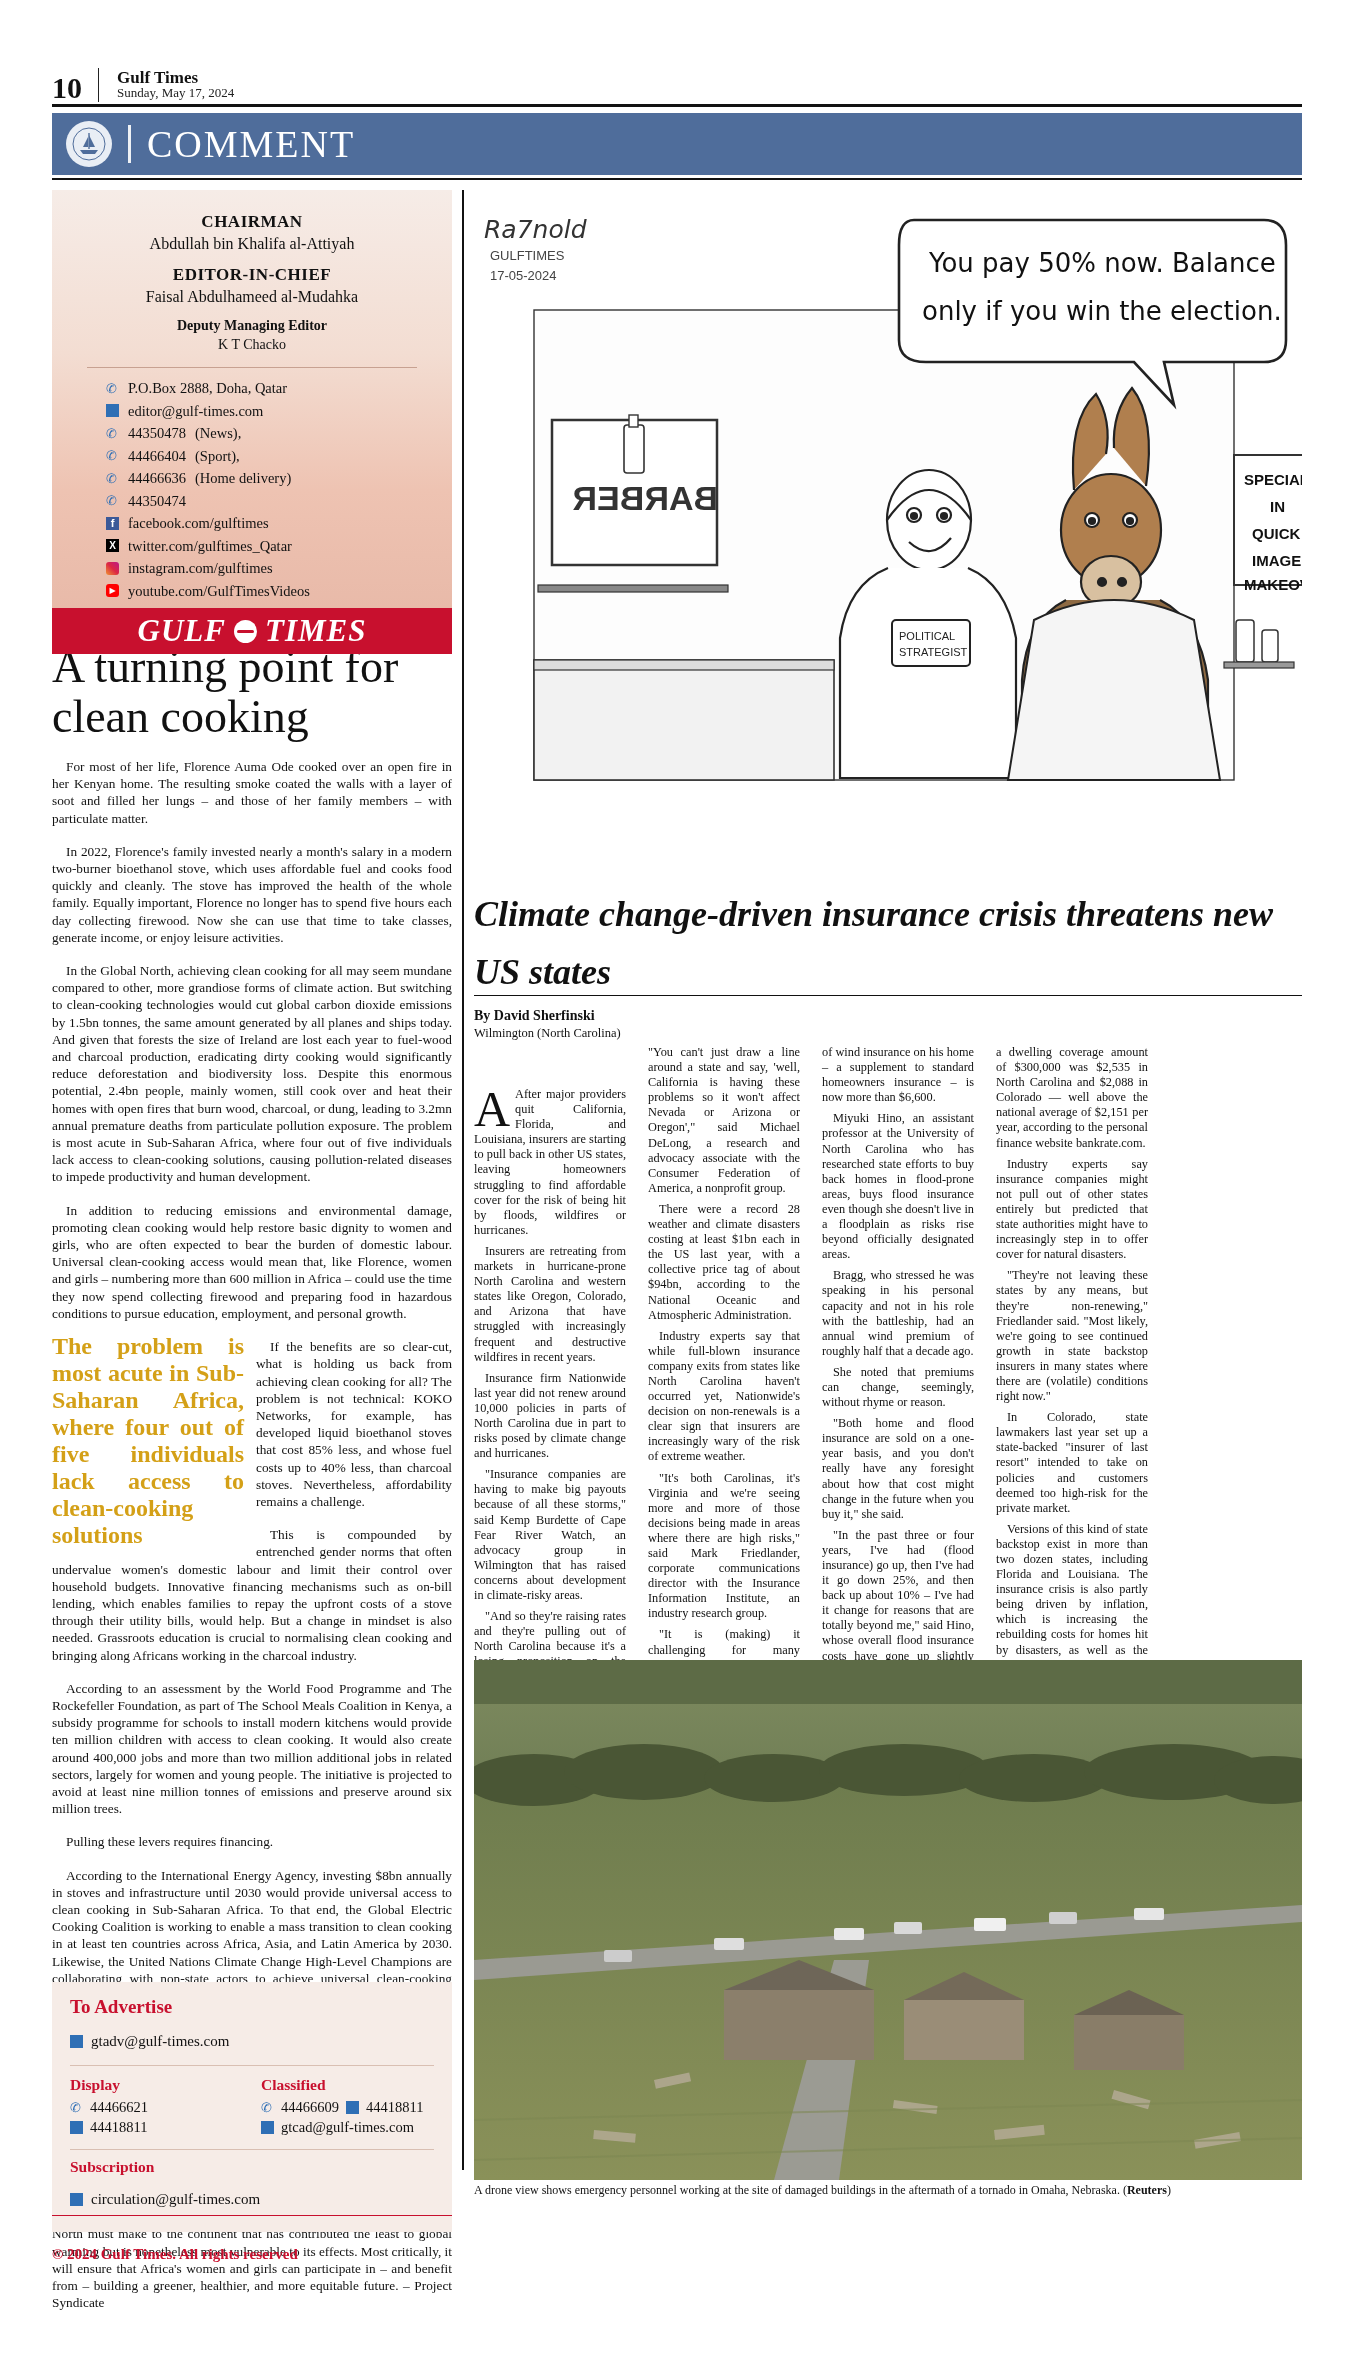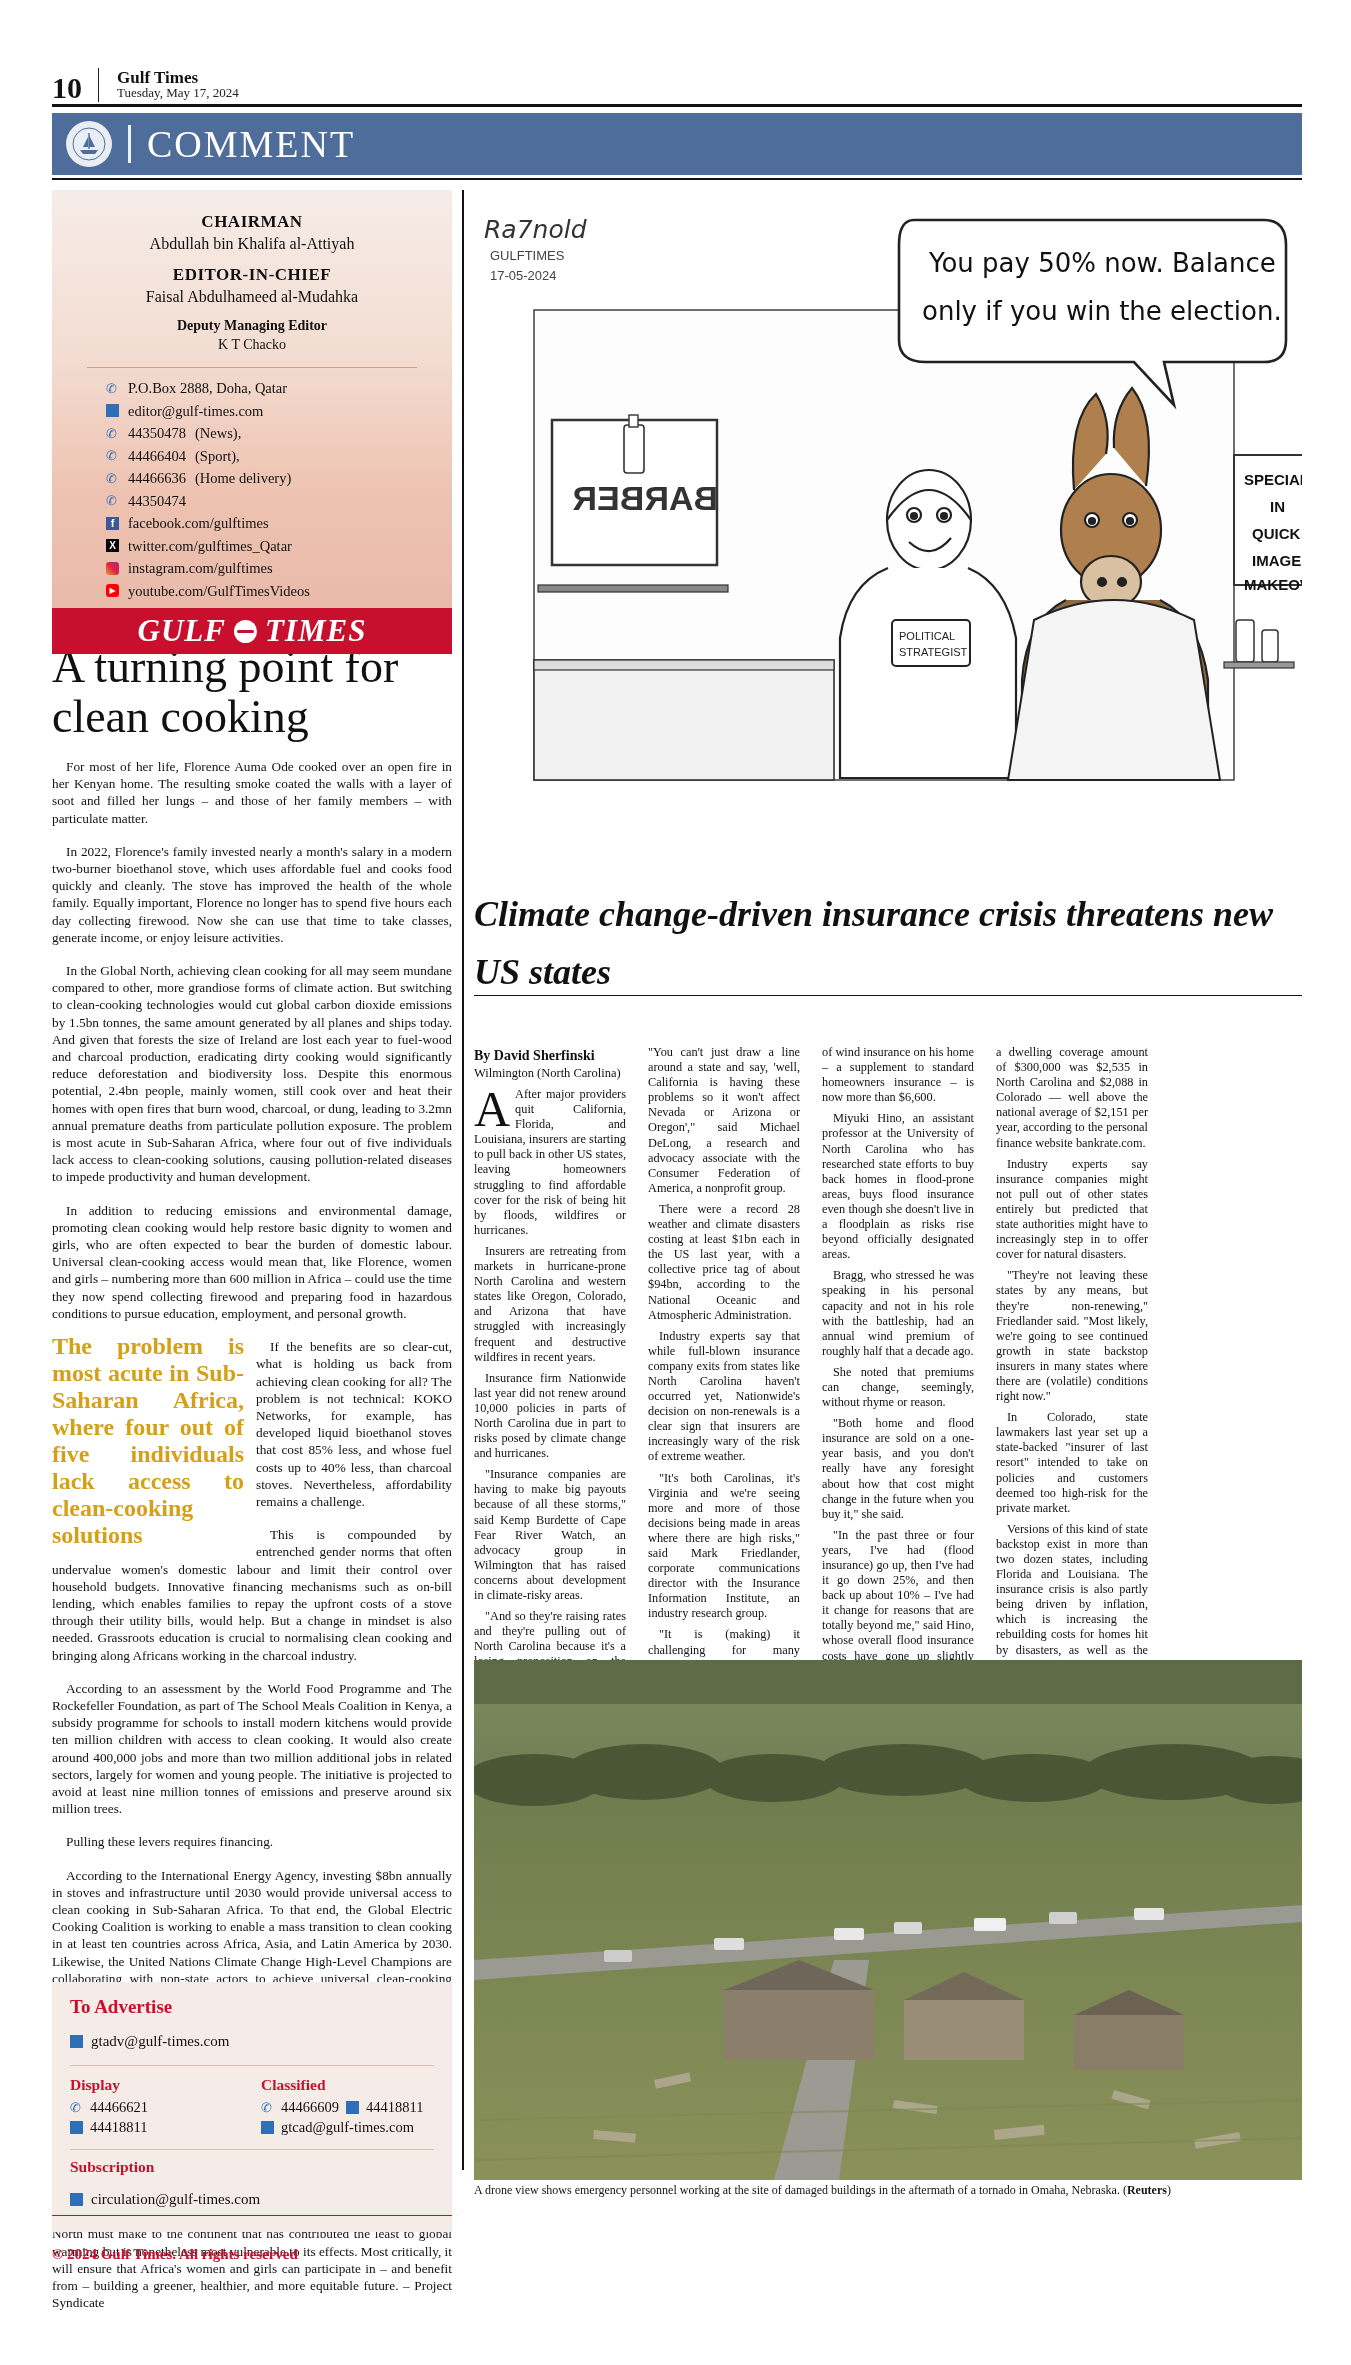--- a/index.html
+++ b/index.html
@@ -70,21 +70,21 @@
   .copyright{position:absolute;left:52px;top:2246px;width:400px;font-family:"Liberation Serif",serif;font-size:15px;color:#c8102e;font-weight:bold;}
 
   
   .cartoon{position:absolute;left:474px;top:190px;width:828px;height:650px;background:#fff;border:0;overflow:hidden;}
   .vline-mid{position:absolute;left:462px;top:190px;width:2px;height:1980px;background:#111;}
 
   
   .main-head{position:absolute;left:474px;top:855px;width:828px;font-family:"Liberation Serif",serif;font-style:italic;font-size:36px;line-height:58px;font-weight:bold;}
   .rule-underhead{position:absolute;left:474px;top:995px;width:828px;height:1px;background:#111;}
 
-  .byline{position:absolute;left:474px;top:1048px;width:190px;}
+  .byline{position:absolute;left:474px;top:1008px;width:190px;}
   .byline .bn{font-family:"Liberation Serif",serif;font-weight:bold;font-size:14px;margin:0;}
   .byline .bl{font-family:"Liberation Serif",serif;font-size:12.5px;margin:2px 0 0 0;}
 
   .cols{position:absolute;left:474px;top:1045px;width:828px;height:580px;display:flex;gap:22px;}
   .col{width:152px;font-family:"Liberation Serif",serif;font-size:12.3px;line-height:15.1px;text-align:justify;}
   .col p{margin:0 0 6px 0;text-indent:11px;}
   .col p.first{text-indent:0;}
   .dropcap{float:left;font-family:"Liberation Serif",serif;font-size:50px;line-height:40px;padding:2px 5px 0 0;font-weight:normal;}
 
   
@@ -97,21 +97,21 @@
 </head>
 <body>
 
 <div class="page">
 
   <div class="topbar">
     <div class="pagenum">10</div>
     <div class="topdiv"></div>
     <div class="topstack">
       <div class="toptitle">Gulf Times</div>
-      <div class="topdate">Tuesday, May 17, 2024</div>
+      <div class="topdate">Sunday, May 17, 2024</div>
     </div>
   </div>
   <div class="rule-top"></div>
 
   <div class="banner">
     <div class="seal">
       <svg width="34" height="34" viewBox="0 0 34 34">
         <circle cx="17" cy="17" r="16" fill="#e9eef5" stroke="#4f6d9b" stroke-width="1"></circle>
         <path d="M8 23 L26 23 L23 27 L11 27 Z" fill="#4f6d9b"></path>
         <path d="M17 6 L17 22" stroke="#4f6d9b" stroke-width="1.4"></path>

